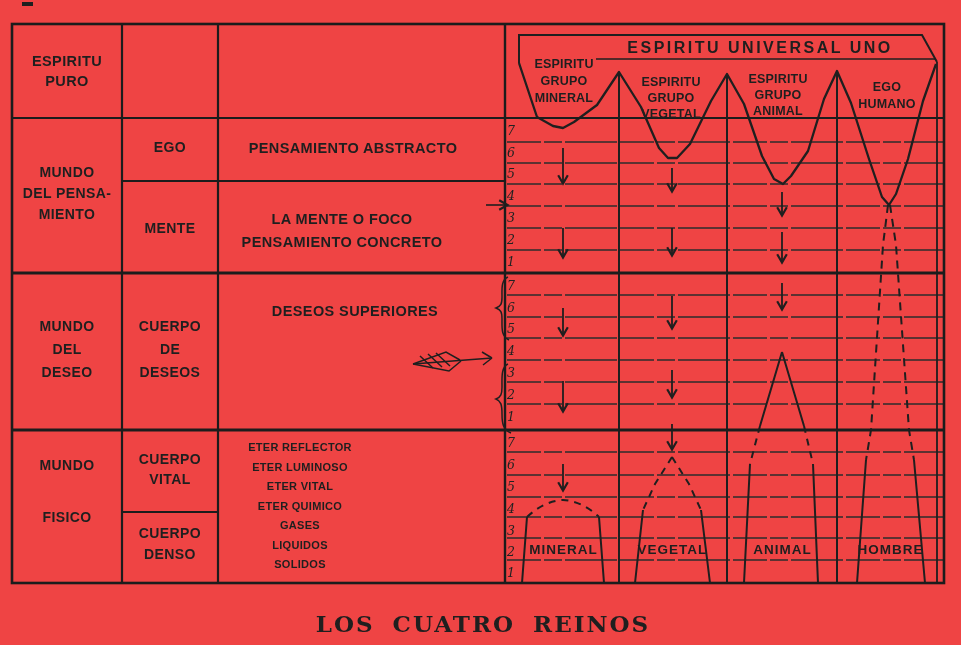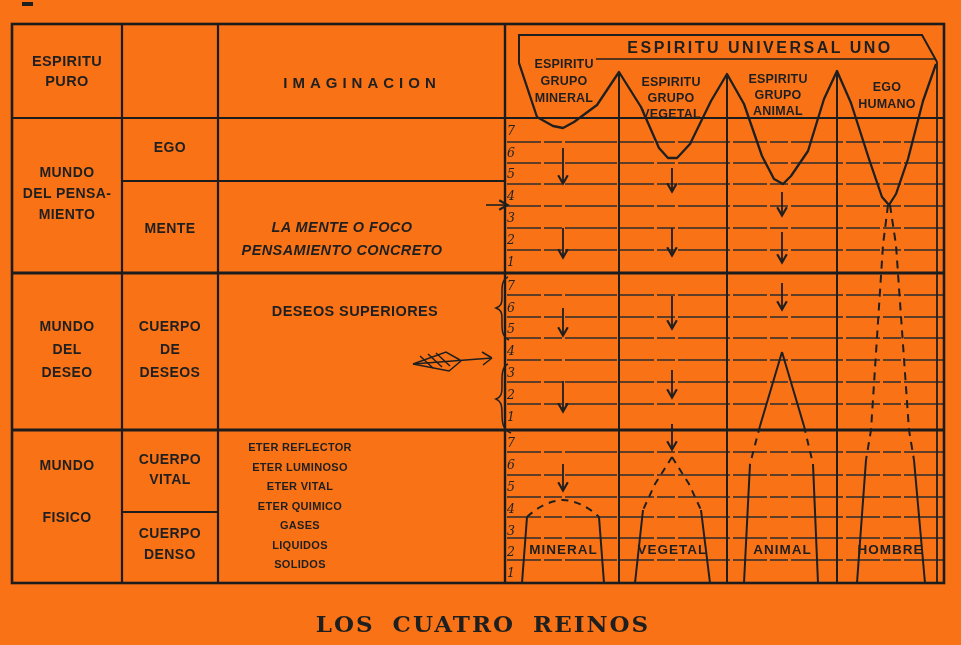--- a/index.html
+++ b/index.html
@@ -1,16 +1,16 @@
 <!DOCTYPE html>
 <html><head>
 <meta charset="utf-8">
 <style>
   html,body{margin:0;padding:0;background:#e8e6e2;}
-  #page{position:relative;width:961px;height:645px;background:#f97316;overflow:hidden;
+  #page{position:relative;width:961px;height:645px;background:#ef4444;overflow:hidden;
         font-family:"Liberation Sans",sans-serif;color:#1f1f1f;}
   .t{position:absolute;font-weight:bold;text-align:center;line-height:1.15;
      letter-spacing:.4px;color:#1f1f1f;}
   .pre{white-space:pre-line;}
   .lvl{position:absolute;left:507px;width:15px;height:15px;font:italic 12.5px "DejaVu Serif",serif;
        color:#222;text-align:left;}
   .list{position:absolute;display:flex;flex-direction:column;justify-content:space-between;
         font-weight:bold;font-size:11px;text-align:center;letter-spacing:.3px;}
   .artifact{position:absolute;left:22px;top:2px;width:11px;height:4px;background:#1f1f1f;}
   svg{position:absolute;left:0;top:0;}
@@ -103,28 +103,28 @@
     <g stroke="#1f1f1f" stroke-width="1.5" fill="none">
       <path d="M508,277 C501,280 502,289 502,297 C502,304 501,306 496,308 C501,310 502,312 502,319 C502,328 501,336 509,340"></path>
       <path d="M508,364 C501,367 502,378 502,387 C502,394 501,397 496,399 C501,401 502,405 502,414 C502,423 503,430 511,433"></path>
     </g>
   </svg>
 
   <div class="artifact"></div>
 
   <div class="t pre" style="left:12px;top:51px;width:110px;font-size:14.5px;line-height:20px;">ESPIRITU
 PURO</div>
-  <div class="t" style="left:228px;top:74px;width:268px;font-size:15px;letter-spacing:5px;">IMAGINACION</div>
 
   <div class="t pre" style="left:12px;top:162px;width:110px;font-size:14px;line-height:21px;">MUNDO
 DEL PENSA-
 MIENTO</div>
   <div class="t" style="left:122px;top:139px;width:96px;font-size:14px;">EGO</div>
   <div class="t" style="left:122px;top:220px;width:96px;font-size:14px;">MENTE</div>
-  <div class="t pre" style="left:218px;top:216px;width:248px;font-size:14.5px;line-height:23px;font-style:italic;">LA MENTE O FOCO
+  <div class="t" style="left:218px;top:140px;width:270px;font-size:14.5px;">PENSAMIENTO ABSTRACTO</div>
+  <div class="t pre" style="left:218px;top:208px;width:248px;font-size:14.5px;line-height:23px;">LA MENTE O FOCO
 PENSAMIENTO CONCRETO</div>
 
   <div class="t pre" style="left:12px;top:315px;width:110px;font-size:14px;line-height:23px;">MUNDO
 DEL
 DESEO</div>
   <div class="t pre" style="left:122px;top:315px;width:96px;font-size:14px;line-height:23px;">CUERPO
 DE
 DESEOS</div>
   <div class="t" style="left:230px;top:303px;width:250px;font-size:14.5px;">DESEOS SUPERIORES</div>
 

